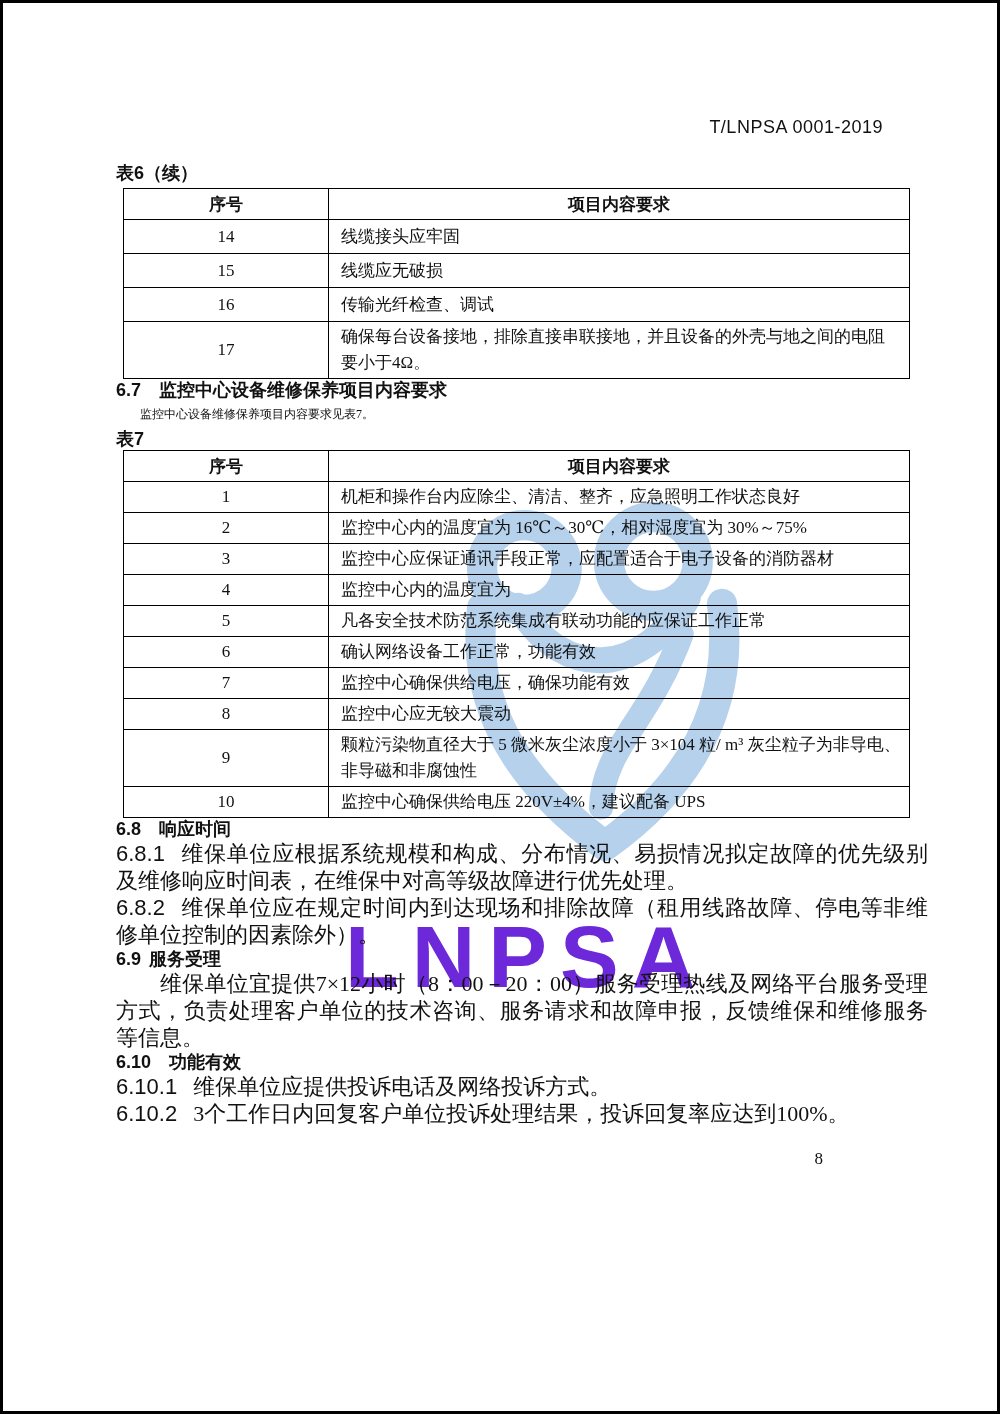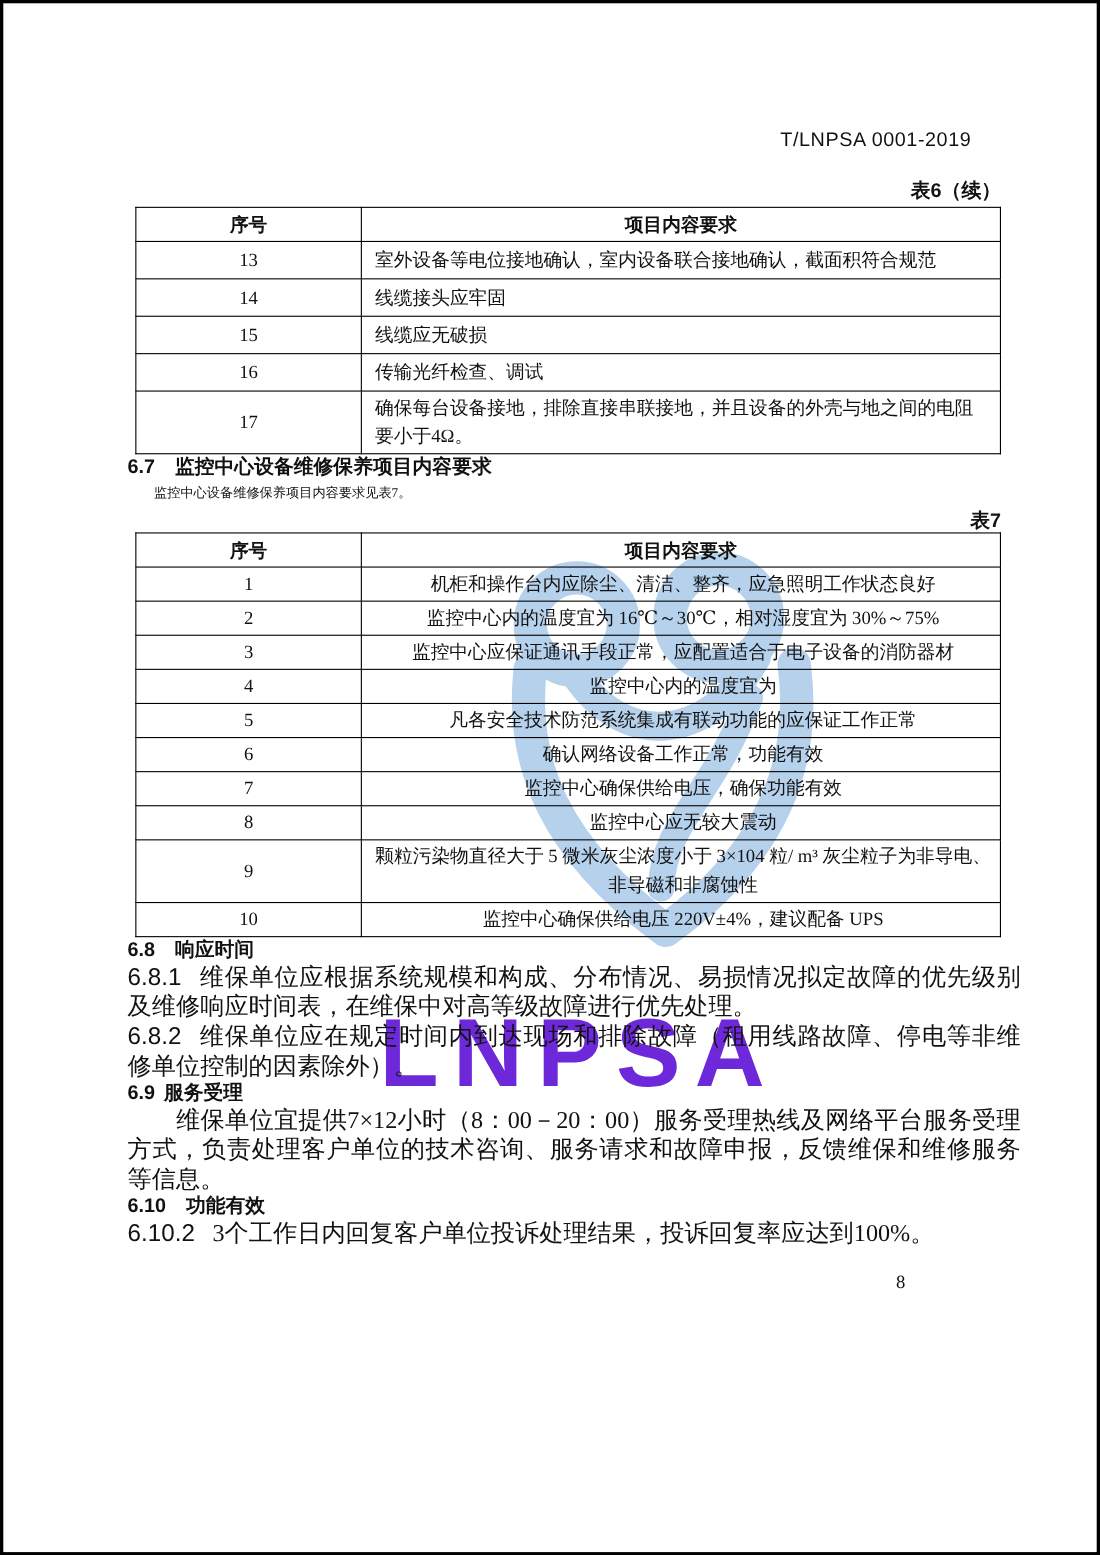--- a/index.html
+++ b/index.html
@@ -24,40 +24,40 @@
   }
   
   .content{position:relative;z-index:1;margin-left:113px;width:807px;}
   .doc-header{
     margin-top:113px;height:22px;line-height:22px;
     text-align:right;padding-right:40px;
     font-family:"Liberation Sans","DejaVu Sans",sans-serif;
     font-size:18px;letter-spacing:.5px;
   }
   .table-caption{
-    text-align:right;width:794px;
+    text-align:left;width:794px;
     font-family:"Liberation Sans","DejaVu Sans",sans-serif;
     font-weight:600;font-size:18px;height:22px;line-height:22px;
   }
   .cap6{margin-top:24px;margin-bottom:4px;}
   .cap7{margin-top:1px;margin-bottom:0;}
   table.spec{
     border-collapse:collapse;margin-left:7px;width:787px;
     table-layout:fixed;background:transparent;
     font-size:17px;
   }
   table.spec,table.spec th,table.spec td{border:1.5px solid #000;}
   table.spec th{
     height:30px;font-family:Liberation Sans, sans-serif;
     font-weight:600;font-size:17px;text-align:center;padding:0;
   }
   table.spec td{padding:2px 8px 2px 12px;line-height:26px;vertical-align:middle;}
   table.spec td.no{text-align:center;padding:0;font-family:"Liberation Serif",serif;}
   .t6 td{height:29px;}
-  .t7 td{height:26px;text-align:center;}
+  .t7 td{height:26px;}
   td.tall{height:52px;}
   h2.sec{
     font-family:"Liberation Sans","DejaVu Sans",sans-serif;
     font-weight:bold;font-size:18px;margin:0;height:22px;line-height:22px;
   }
   .h67{margin-top:34px;}
   .h68{margin-top:34px;}
   .h69{margin-top:8px;}
   .h610{margin-top:16px;}
   .h7{margin-top:23px;}
@@ -113,24 +113,20 @@
           <col>
         </colgroup>
       <thead>
         <tr>
           <th>序号</th>
           <th>项目内容要求</th>
         </tr>
       </thead>
       <tbody>
         <tr>
-            <td class="no">13</td>
-            <td>室外设备等电位接地确认，室内设备联合接地确认，截面积符合规范</td>
-          </tr>
-        <tr>
             <td class="no">14</td>
             <td>线缆接头应牢固</td>
           </tr>
         <tr>
             <td class="no">15</td>
             <td>线缆应无破损</td>
           </tr>
         <tr>
             <td class="no">16</td>
             <td>传输光纤检查、调试</td>
@@ -214,20 +210,23 @@
     </p>
 
     <h2 class="sec h69">
       <span class="cnum">6.9</span><span>服务受理</span>
     </h2>
     <p class="clause indent p69">维保单位宜提供7×12小时（8：00－20：00）服务受理热线及网络平台服务受理方式，负责处理客户单位的技术咨询、服务请求和故障申报，反馈维保和维修服务等信息。</p>
 
     <h2 class="sec h610">
       <span class="cnum">6.10</span><span>功能有效</span>
     </h2>
+    <p class="clause p6101">
+      <span class="cnum">6.10.1</span><span>维保单位应提供投诉电话及网络投诉方式。</span>
+    </p>
     <p class="clause">
       <span class="cnum">6.10.2</span><span>3个工作日内回复客户单位投诉处理结果，投诉回复率应达到100%。</span>
     </p>
 
 
     <div class="page-number">8</div>
 
   </div>
 </div>
 

